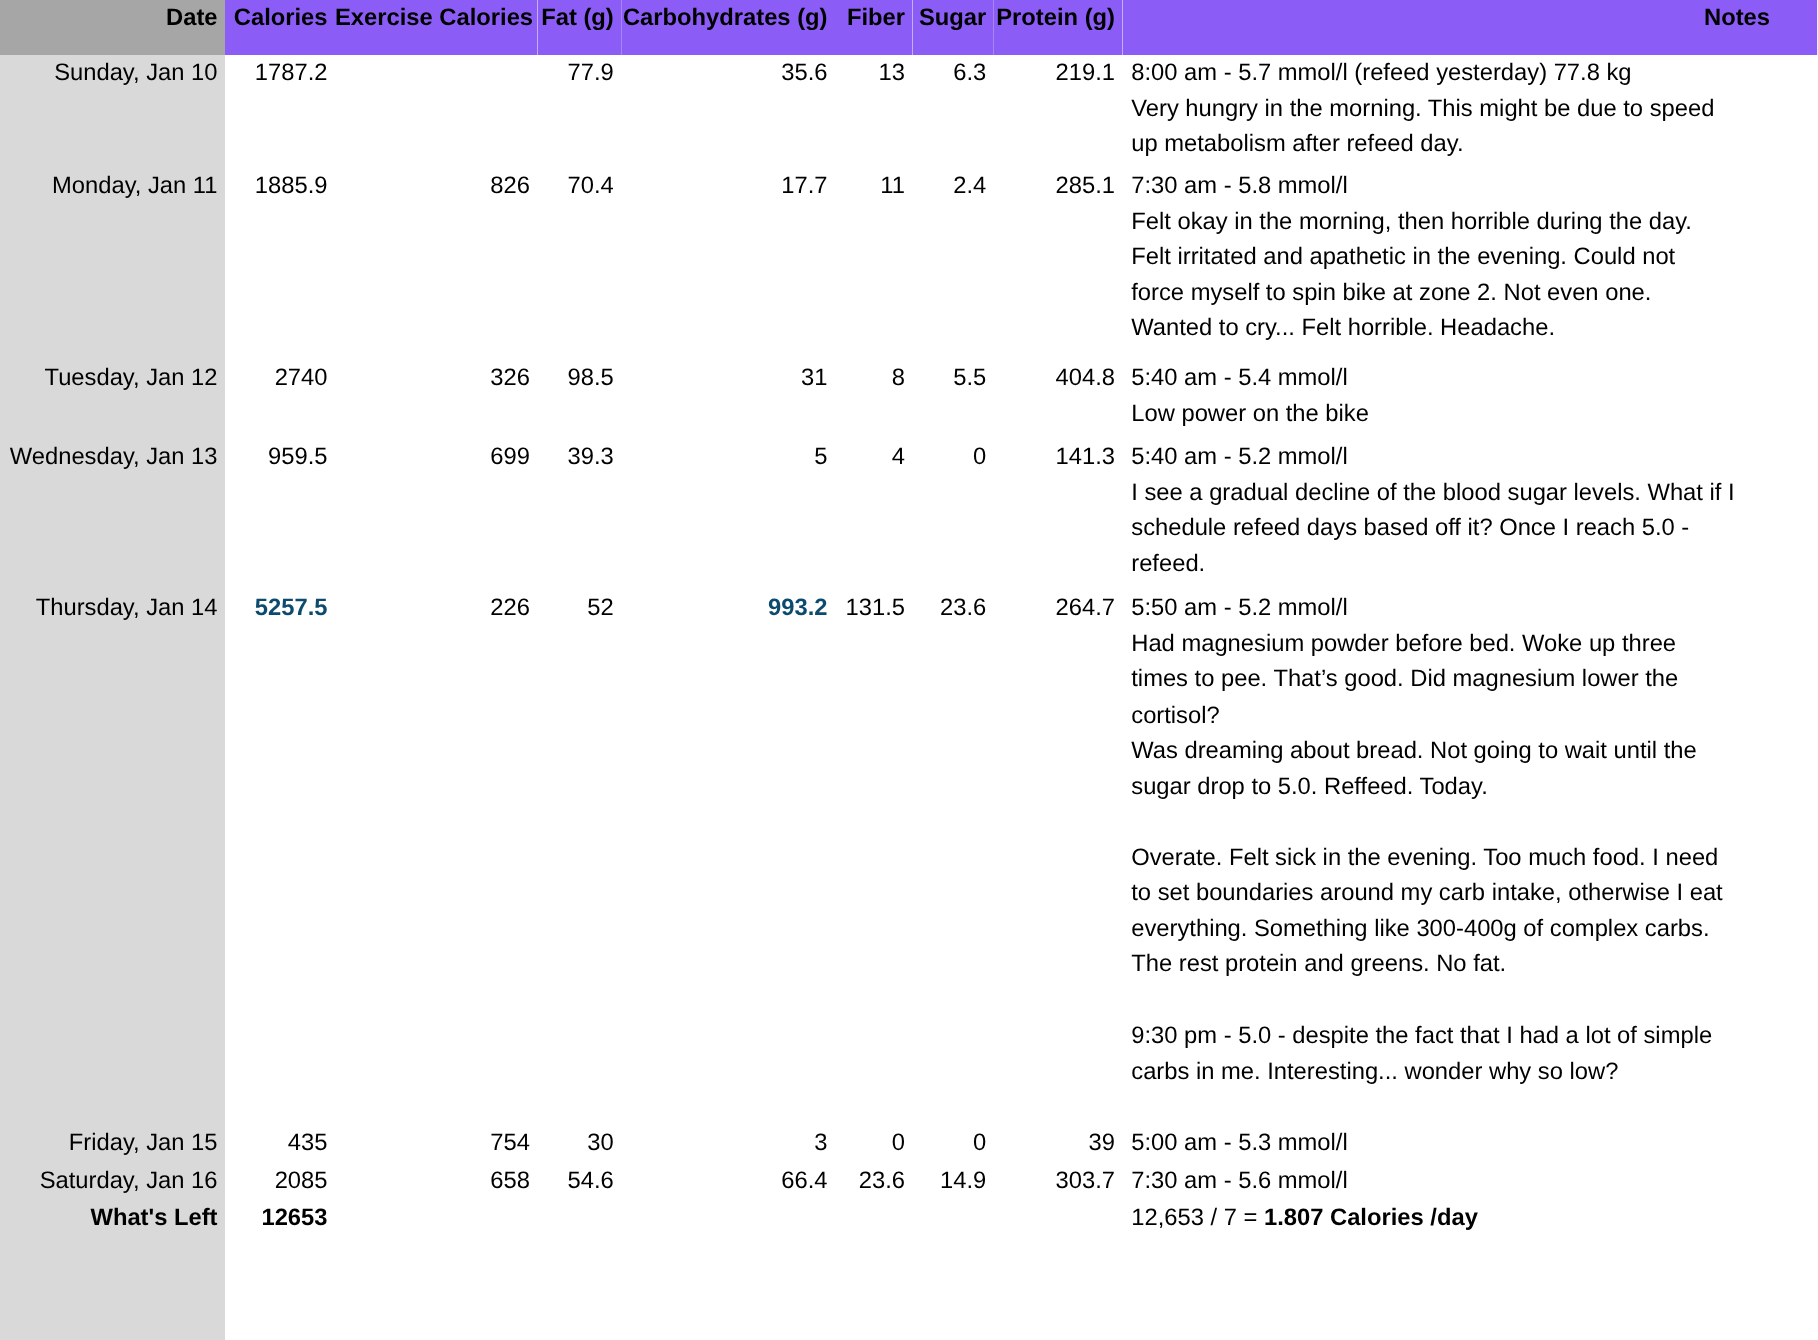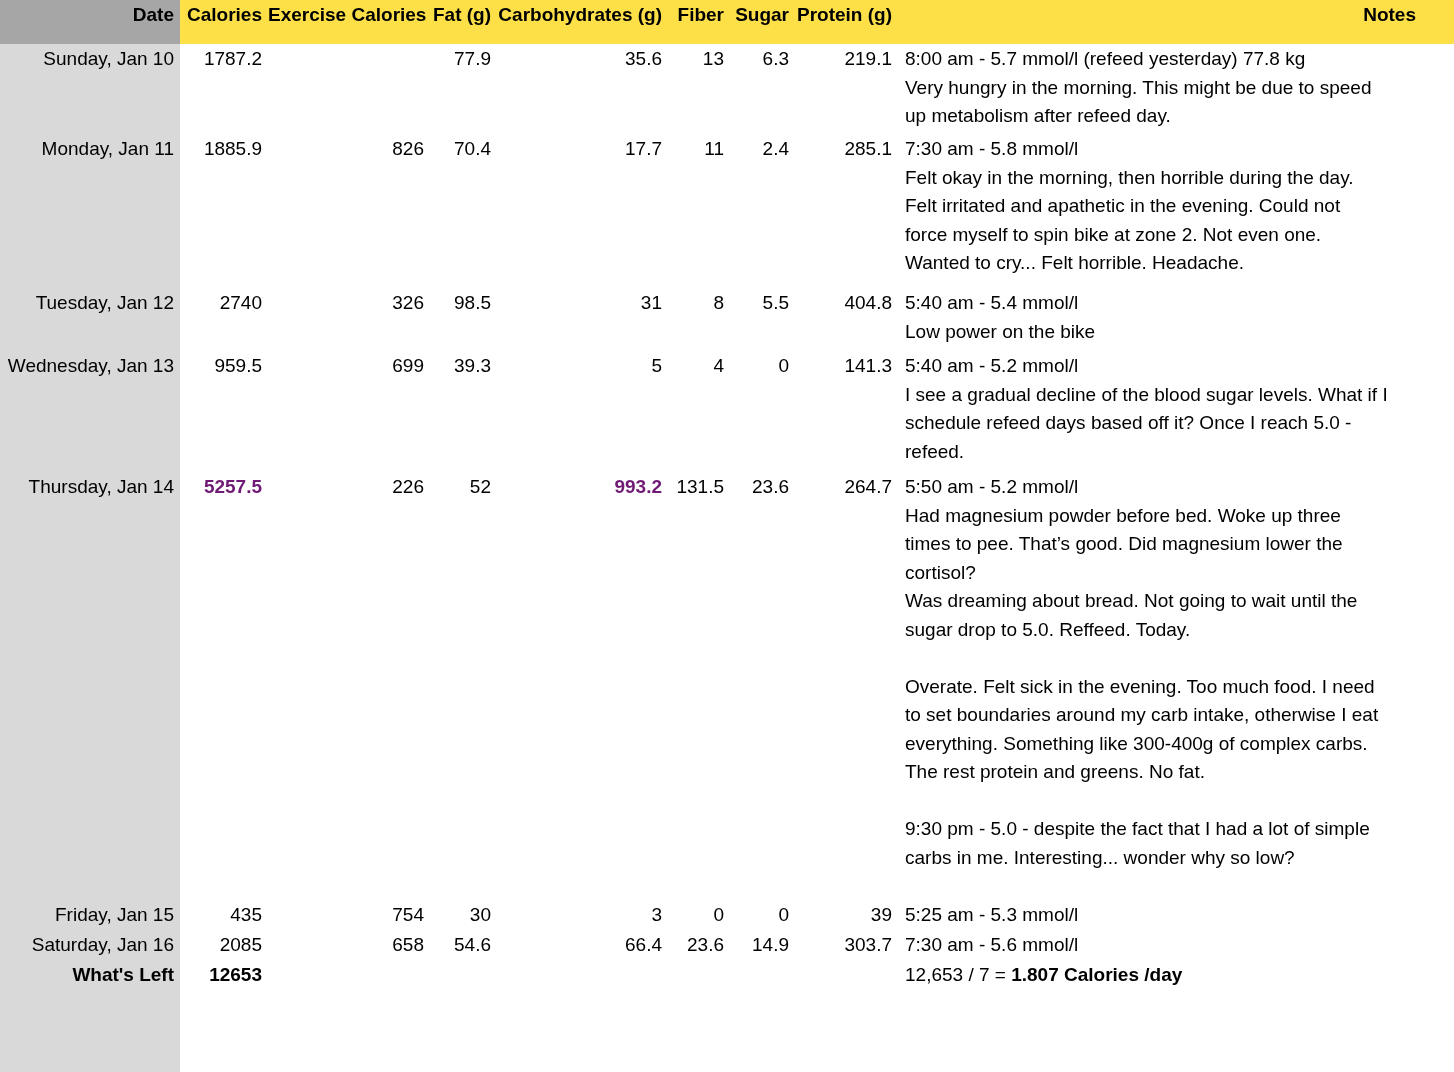--- a/index.html
+++ b/index.html
@@ -26,37 +26,37 @@
     width: 1454px;
   }
   th, td {
     vertical-align: top;
     padding: 1px 0 0 0;
     font-size: 19px;
     line-height: 28.5px;
     overflow: hidden;
   }
   thead th {
-    background: #fde047;
+    background: #8b5cf6;
     font-weight: bold;
     white-space: nowrap;
     height: 30px;
   }
   .c-date  { text-align: right; padding-right: 6px; background: #d9d9d9; }
   thead .c-date { background: #a6a6a6; }
   .c-num   { text-align: right; padding-right: 6px; }
   .c-notes {
     text-align: left;
     padding-left: 7px;
     padding-right: 19px;
     white-space: pre-line;
   }
   thead .c-notes { text-align: right; white-space: nowrap; padding-right: 38px; }
   .bold  { font-weight: bold; }
-  .alert { color: #701a75; font-weight: bold; }
+  .alert { color: #0c4a6e; font-weight: bold; }
 </style>
 </head>
 <body>
 
 <div class="page">
   <div class="date-stripe"></div>
 
   <table class="log">
     <colgroup>
       <col style="width:180px">
@@ -170,21 +170,21 @@
 
       <tr style="height:30px">
         <td class="c-date">Friday, Jan 15</td>
         <td class="c-num">435</td>
         <td class="c-num">754</td>
         <td class="c-num">30</td>
         <td class="c-num">3</td>
         <td class="c-num">0</td>
         <td class="c-num">0</td>
         <td class="c-num">39</td>
-        <td class="c-notes">5:25 am - 5.3 mmol/l</td>
+        <td class="c-notes">5:00 am - 5.3 mmol/l</td>
       </tr>
 
       <tr style="height:30px">
         <td class="c-date">Saturday, Jan 16</td>
         <td class="c-num">2085</td>
         <td class="c-num">658</td>
         <td class="c-num">54.6</td>
         <td class="c-num">66.4</td>
         <td class="c-num">23.6</td>
         <td class="c-num">14.9</td>

